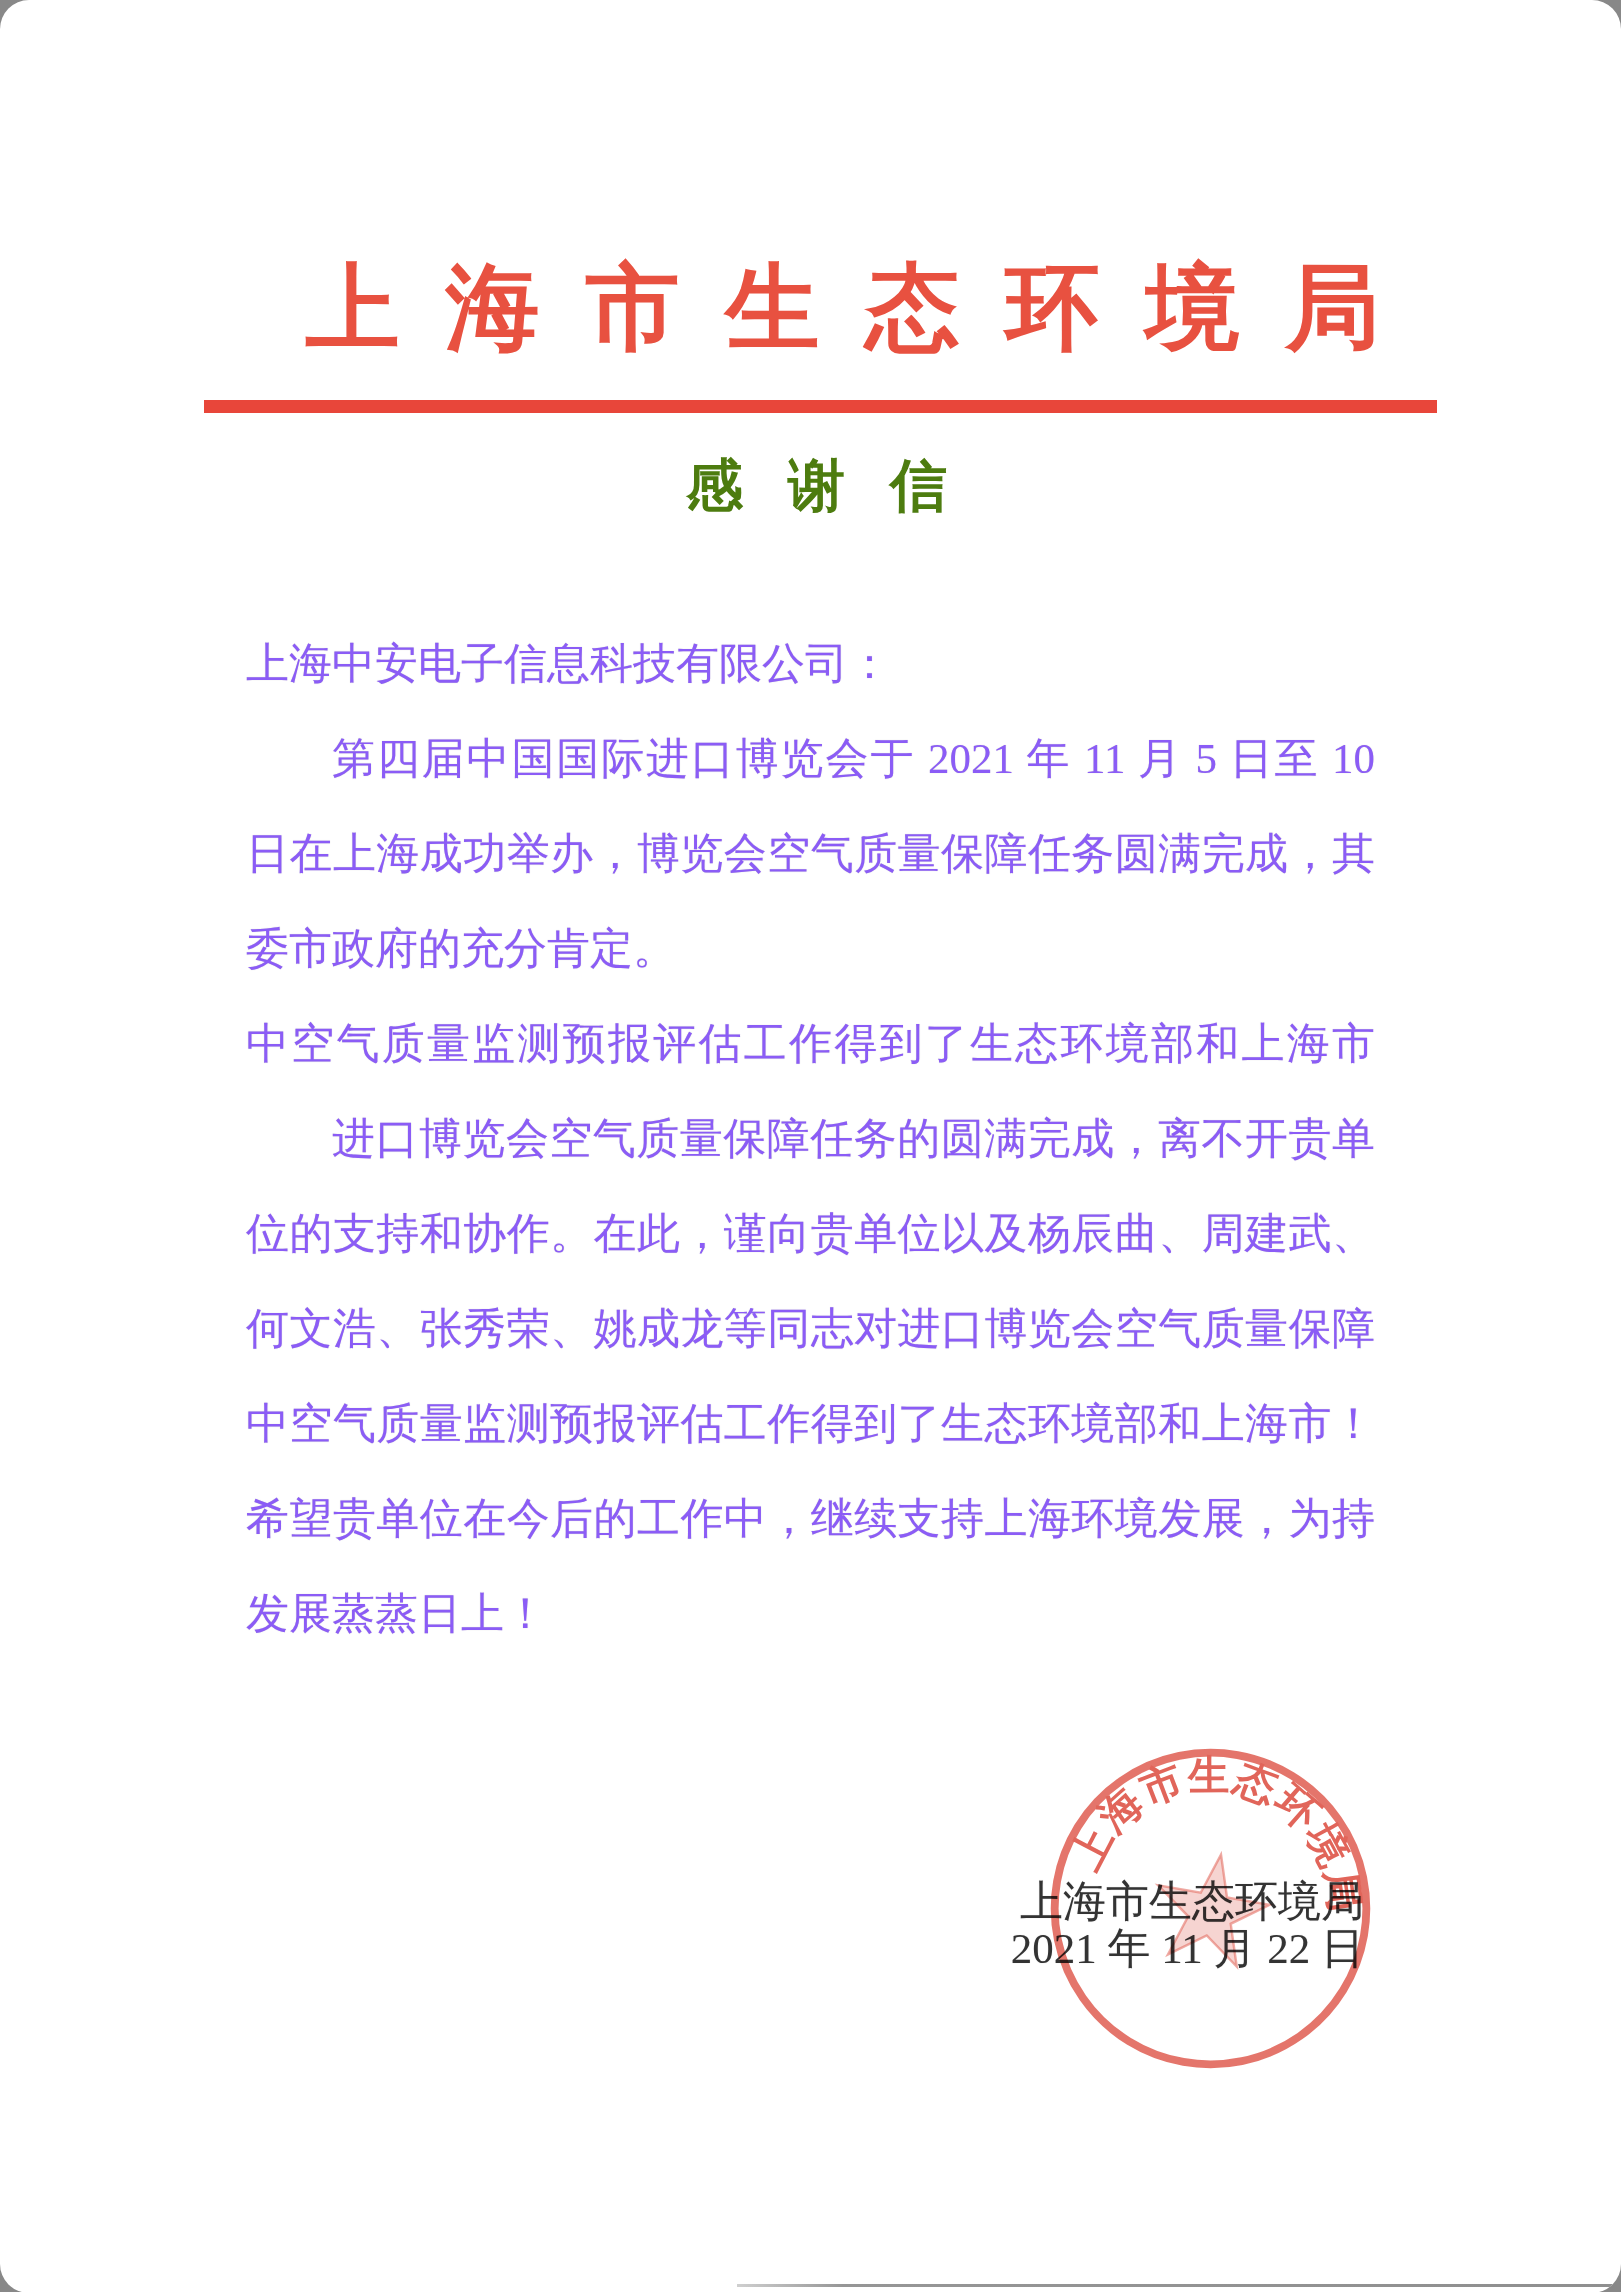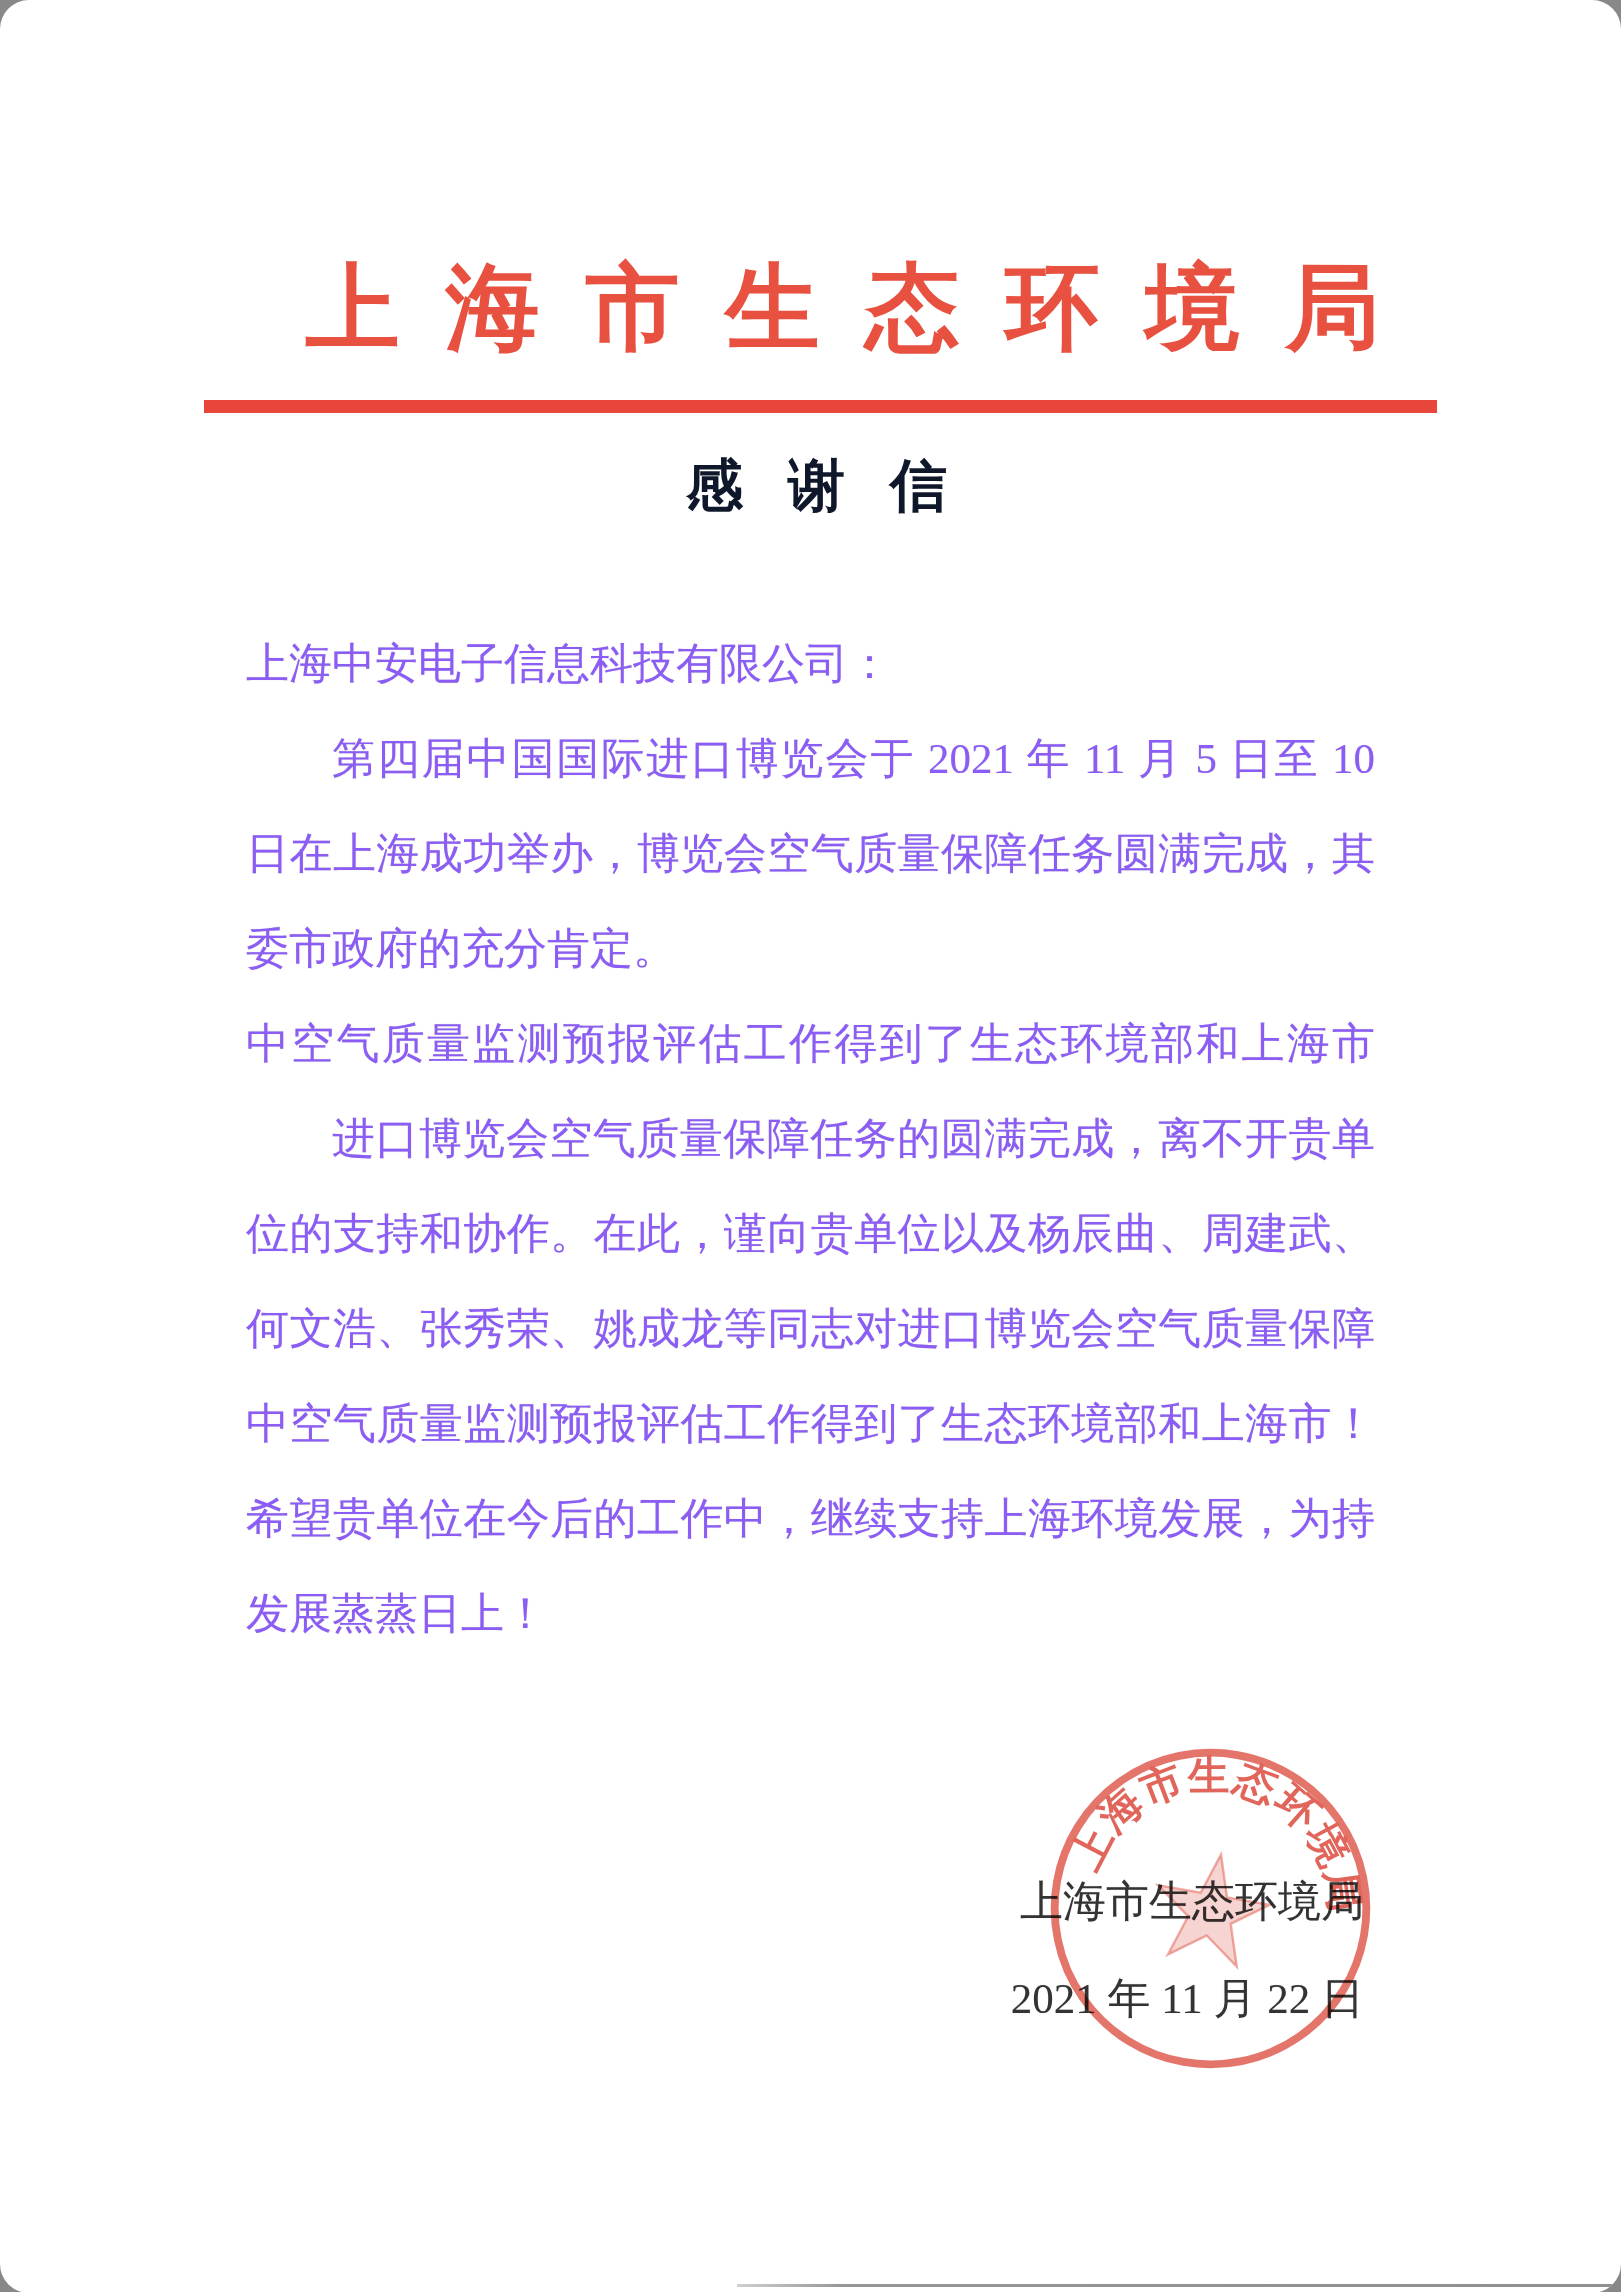--- a/index.html
+++ b/index.html
@@ -39,21 +39,21 @@
   
   .doc-title {
     position: absolute;
     top: 451px; left: 0; right: 0;
     padding-left: 57px;
     text-align: center;
     font-size: 57px;
     font-weight: 600;
     line-height: 69px;
     letter-spacing: 45px;
-    color: #0f172a;
+    color: #4d7c0f;
     white-space: nowrap;
   }
 
   
   .body-block {
     position: absolute;
     top: 616px; left: 246px;
     width: 1129px;
     font-size: 43px;
     line-height: 95px;
@@ -68,21 +68,21 @@
   .sign-block {
     position: absolute;
     top: 1878px; left: 0;
     width: 1364px;
     text-align: right;
     font-size: 43px;
     color: #333333;
     text-shadow: 0 0 1px rgba(60,60,60,0.25);
   }
   .sign-line { line-height: 47px; }
-  .date-line { line-height: 47px; margin-top: 50px; }
+  .date-line { line-height: 47px; }
 
   
   .seal {
     position: absolute;
     top: 1737px; left: 1039px;
     width: 343px; height: 343px;
     mix-blend-mode: multiply;
     opacity: 0.85;
   }
   .seal svg { display: block; }

